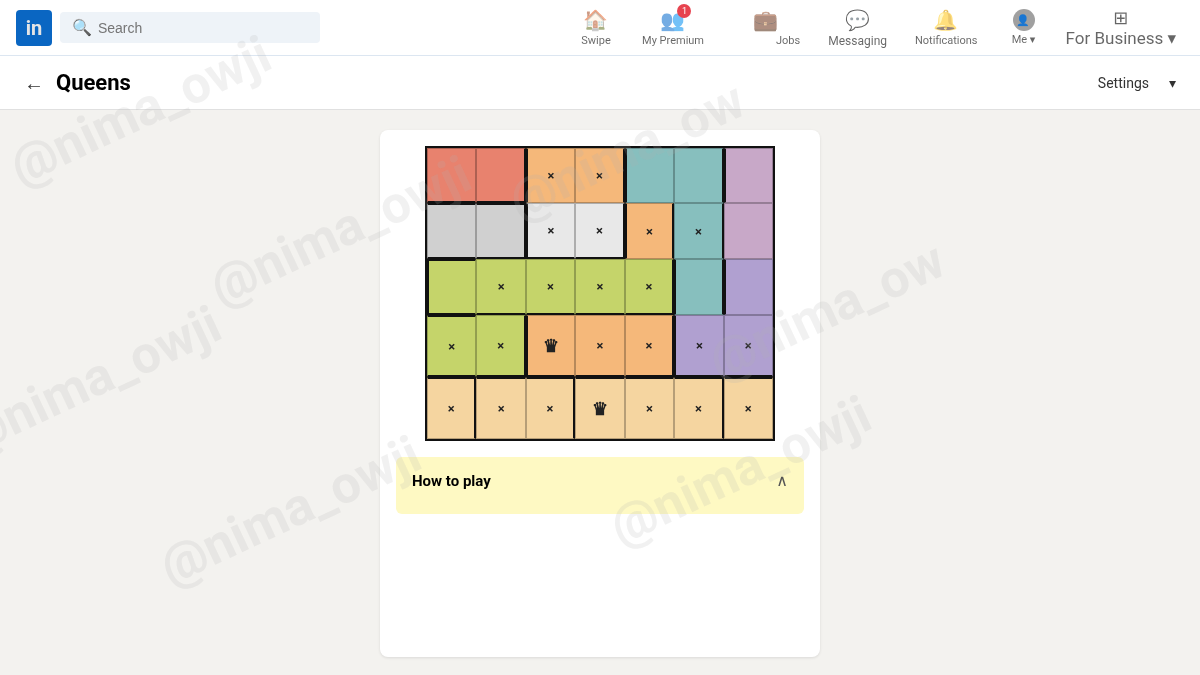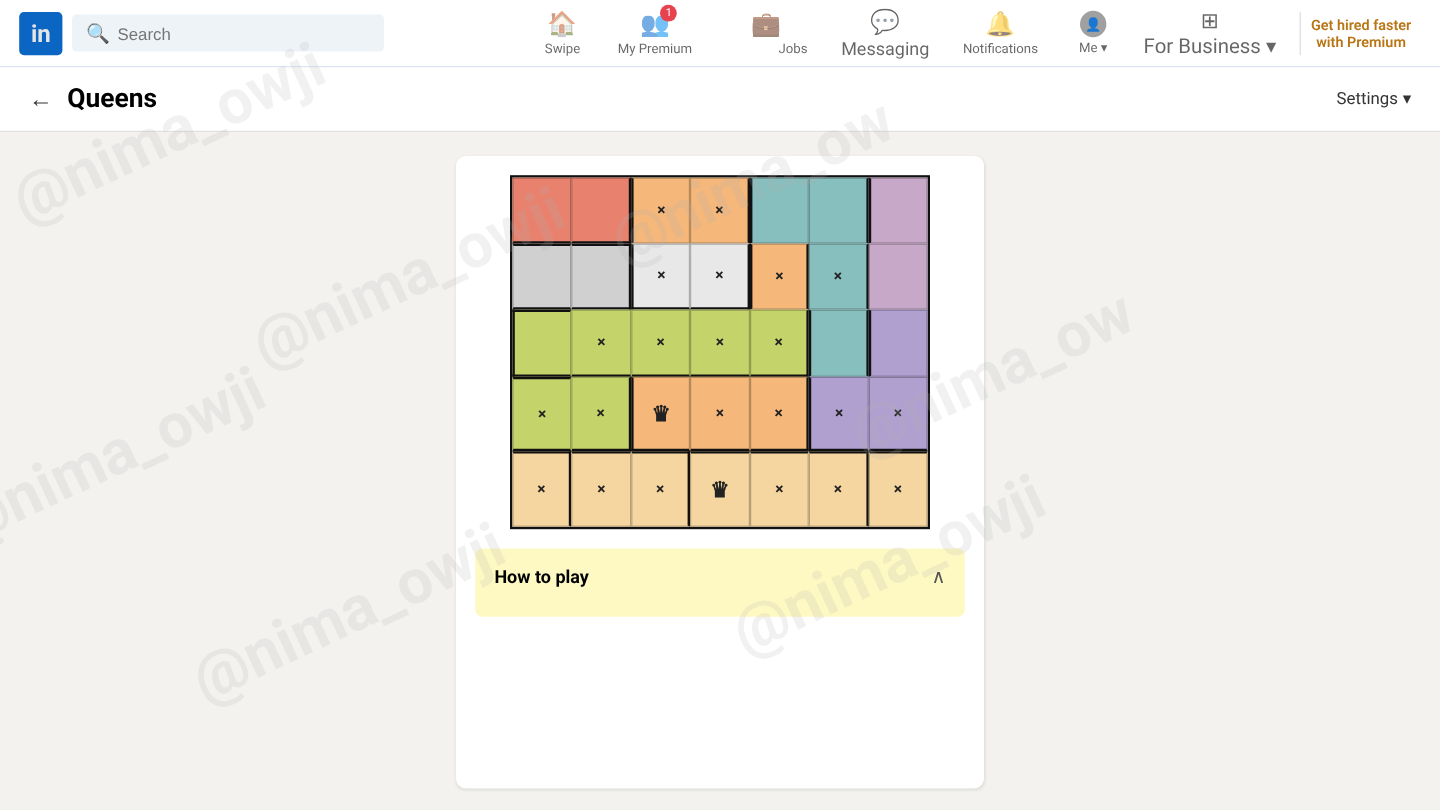--- a/index.html
+++ b/index.html
@@ -165,21 +165,21 @@
       font-size: 22px;
       font-weight: 700;
       color: #000;
     }
     .settings-btn {
       font-size: 14px;
       color: #333;
       cursor: pointer;
       display: flex;
       align-items: center;
-      gap: 4px;
+      gap: 20px;
     }
 
     
     .main-content {
       background: #f3f2ef;
       display: flex;
       justify-content: center;
       padding: 20px 0;
       overflow-y: auto;
       height: calc(675px - 56px - 52px);
@@ -287,46 +287,40 @@
       <span>My Premium</span>
     </div>
 
     <div class="nav-item">
       <span class="nav-icon">💼</span>
       <span style="font-size:11px;margin-left:44px;">Jobs</span>
     </div>
 
     <div class="nav-item">
       <span class="nav-icon">💬</span>
-      <span style="font-size:15px;">Messaging</span>
+      <span style="font-size:12px;">Messaging</span>
     </div>
 
     <div class="nav-item">
       <span class="nav-icon">🔔</span>
       <span>Notifications</span>
     </div>
 
     <div class="nav-item">
       <span class="nav-icon">
         <div class="nav-avatar">👤</div>
       </span>
       <span style="font-size:11px;">Me ▾</span>
     </div>
 
     <div class="for-business">
       <span style="font-size:18px;">⊞</span>
       <span style="font-size:17px;">For Business ▾</span>
     </div>
 
-    <div class="navbar-premium">
-      <a>
-        <span>Get hired faster</span><br>
-        <span>with Premium</span>
-      </a>
-    </div>
   </div>
 </nav>
 
 <div class="page-header">
   <div class="page-title-area">
     <span class="back-btn">←</span>
     <span class="page-title">Queens</span>
   </div>
   <div class="settings-btn">
     <span>Settings</span>

